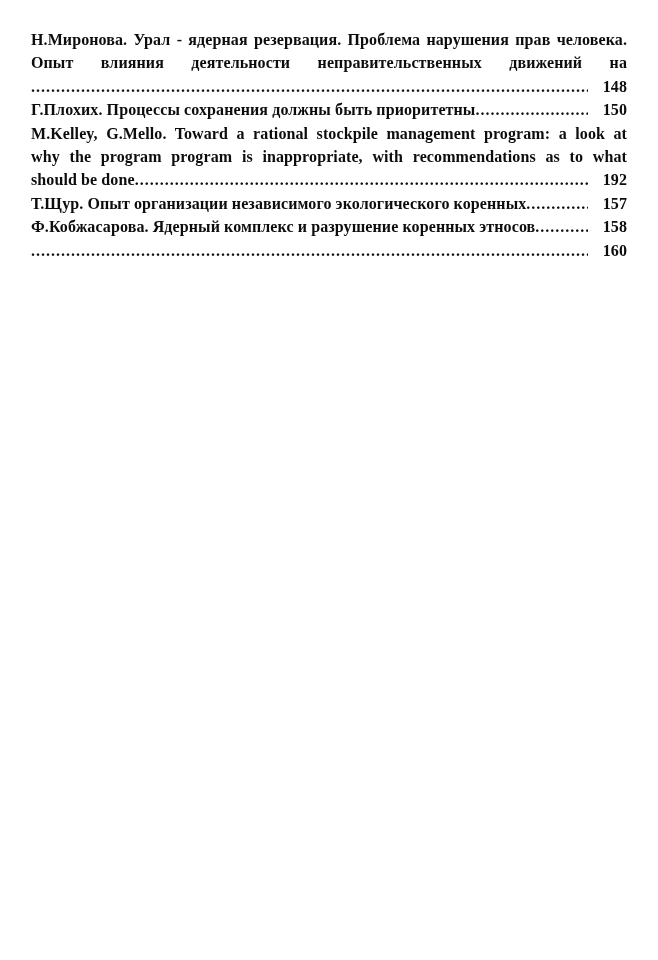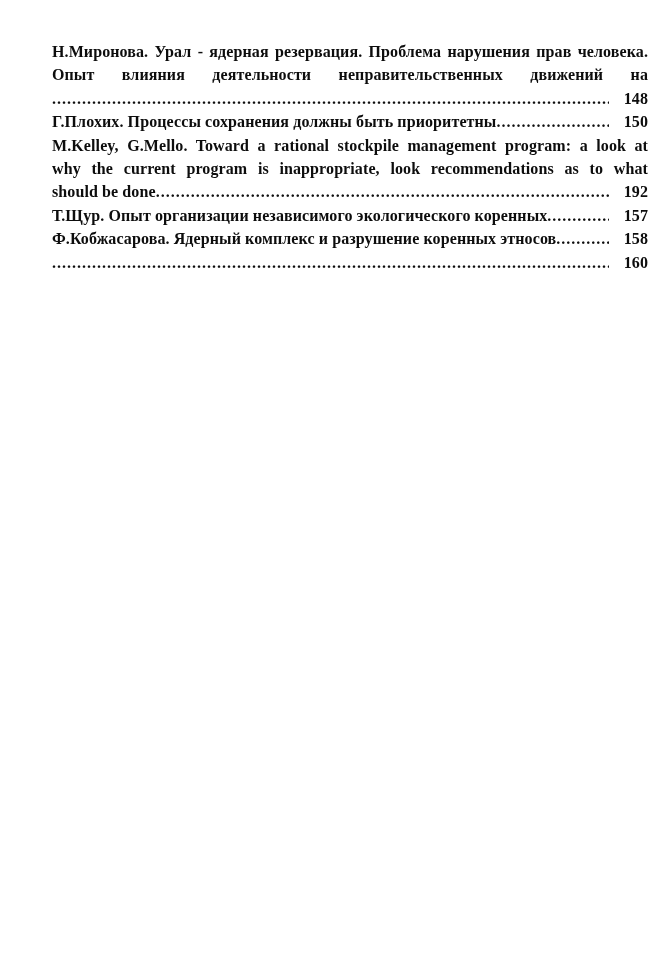--- a/index.html
+++ b/index.html
@@ -14,23 +14,22 @@
     margin: 0 auto;
     background: #ffffff;
     overflow: hidden;
     font-family: "Liberation Serif", "DejaVu Serif", serif;
     font-weight: bold;
     color: #0d0d0d;
   }
   .toc {
     position: absolute;
     left: 31px;
-    top: 40px;
+    top: 28px;
     width: 596px;
-    margin-left: 21px;
   }
   .toc-line {
     font-size: 16px;
     line-height: 23.4px;
     letter-spacing: 0.1px;
   }
   
   .toc-line.justified {
     text-align: justify;
     text-align-last: justify;
@@ -73,21 +72,21 @@
       <span class="page-number">148</span>
     </div>
 
     <div class="toc-line leader-line">
       <span class="entry-text">Г.Плохих. Процессы сохранения должны быть приоритетны</span>
       <span class="dot-leader">............................................................................................................................................................................................................................</span>
       <span class="page-number">150</span>
     </div>
 
     <div class="toc-line justified">M.Kelley, G.Mello. Toward a rational stockpile management program: a look at</div>
-    <div class="toc-line justified">why the current program is inappropriate, look recommendations as to what</div>
+    <div class="toc-line justified">why the program program is inappropriate, with recommendations as to what</div>
     <div class="toc-line leader-line">
       <span class="entry-text">should be done</span>
       <span class="dot-leader">............................................................................................................................................................................................................................</span>
       <span class="page-number">192</span>
     </div>
 
     <div class="toc-line leader-line">
       <span class="entry-text">Т.Щур. Опыт организации независимого экологического коренных</span>
       <span class="dot-leader">............................................................................................................................................................................................................................</span>
       <span class="page-number">157</span>

